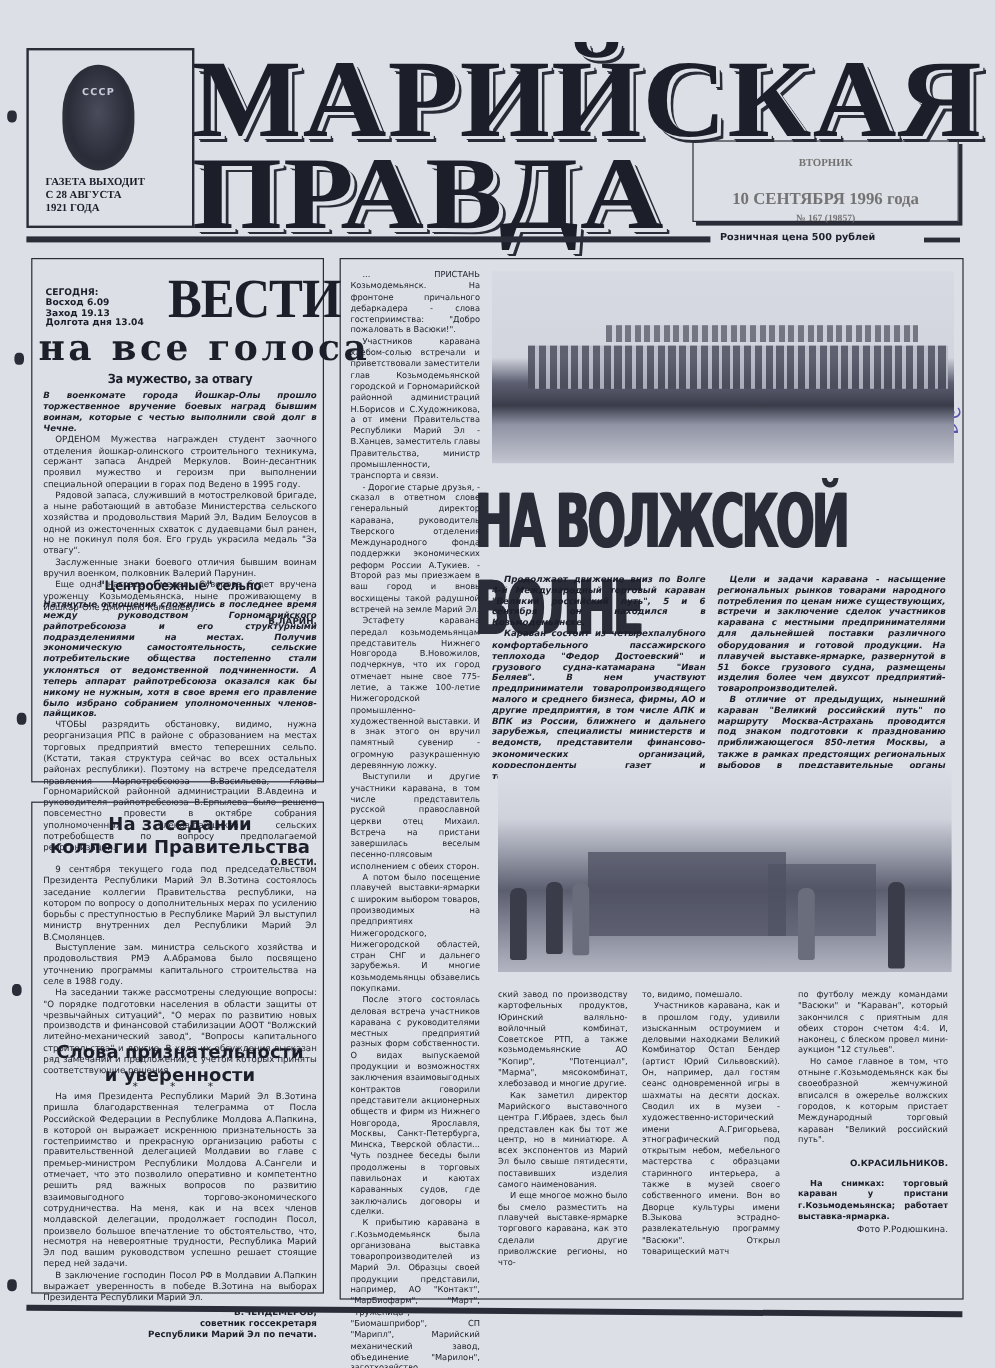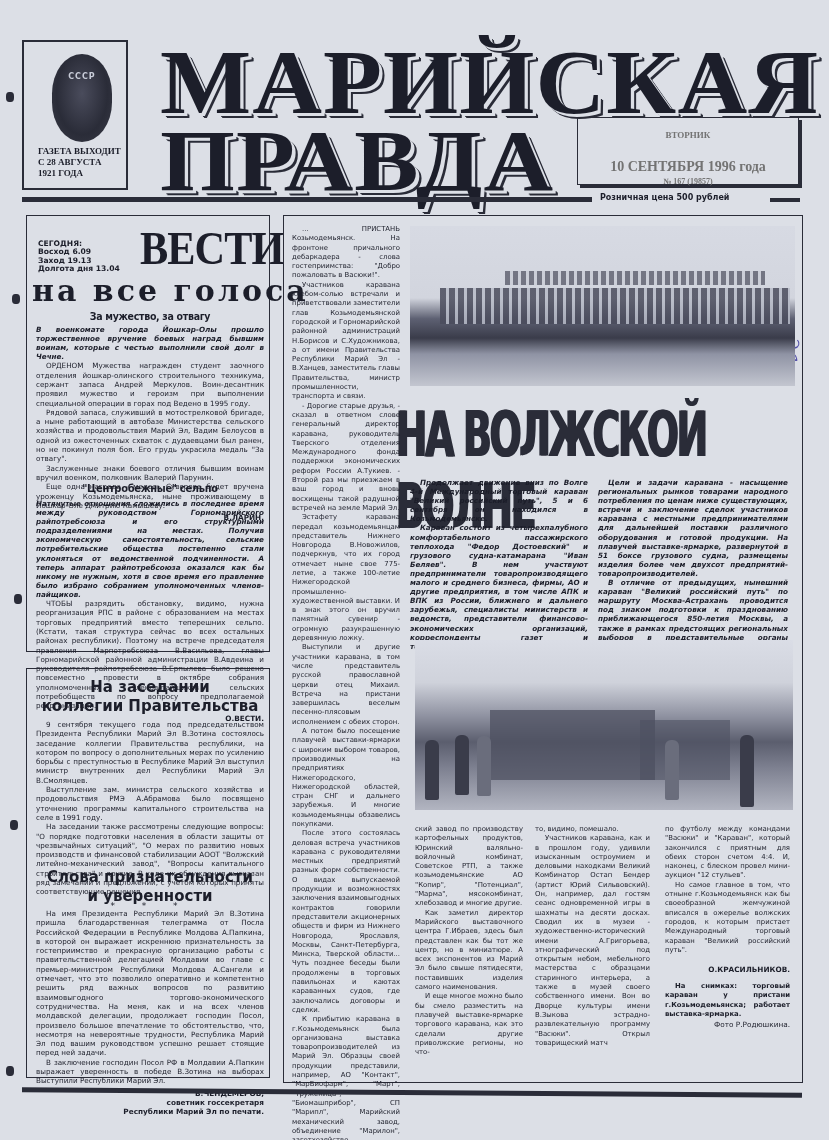--- a/index.html
+++ b/index.html
@@ -9,21 +9,21 @@
     font-family: "DejaVu Sans", sans-serif;
     color: #1c1e2a;
     position: relative;
   }
   .page { position: absolute; left: 0; top: 0; width: 829px; height: 1140px; }
   .abs { position: absolute; }
   .frame { position: absolute; border: 1.5px solid #2a2c38; box-sizing: border-box; }
   p { margin: 0; }
 
   
-  .emblem-box { left: 22px; top: 40px; width: 106px; height: 150px; border: 2px solid #2a2c38; box-sizing: border-box; }
+  .emblem-box { left: 22px; top: 40px; width: 140px; height: 150px; border: 2px solid #2a2c38; box-sizing: border-box; }
   .emblem { position: absolute; left: 28px; top: 12px; width: 60px; height: 88px; border-radius: 50% / 45%; background: radial-gradient(ellipse at 50% 45%, #4a4c5c 0%, #2a2c38 60%, #3a3c48 100%); }
   .emblem-text { position: absolute; left: 10px; top: 18px; width: 40px; text-align: center; color: #c8ccd8; font: bold 8px "DejaVu Sans", sans-serif; letter-spacing: 1px; }
   .since { position: absolute; left: 14px; top: 104px; font: bold 9px "Liberation Serif", serif; line-height: 11px; color: #1c1e2a; }
   .title1, .title2 {
     position: absolute; font-family: "Liberation Serif", serif; font-weight: bold;
     color: #1c1e2a; letter-spacing: 1px;
     text-shadow: 3px 3px 0 #dcdfe6, 4px 4px 0 #2a2c38, 5px 5px 0 #2a2c38;
     line-height: 1;
   }
   .title1 { left: 160px; top: 36px; font-size: 92px; transform: scaleX(1.05); transform-origin: left; }
@@ -129,30 +129,30 @@
     <p class="txt ind">ЧТОБЫ разрядить обстановку, видимо, нужна реорганизация РПС в районе с образованием на местах торговых предприятий вместо теперешних сельпо. (Кстати, такая структура сейчас во всех остальных районах республики). Поэтому на встрече председателя правления Марпотребсоюза В.Васильева, главы Горномарийской районной администрации В.Авдеина и руководителя райпотребсоюза В.Ерпылева было решено повсеместно провести в октябре собрания уполномоченных членов-пайщиков сельских потребобществ по вопросу предполагаемой реорганизации.</p>
     <div class="sig">О.ВЕСТИ.</div>
   </div>
 
   <div class="frame" style="left:26px;top:668px;width:244px;height:410px;"></div>
 
   <div class="abs" style="left:36px;top:678px;width:228px;">
     <div class="h-big">На заседании</div>
     <div class="h-big">коллегии Правительства</div>
     <p class="txt ind" style="margin-top:4px">9 сентября текущего года под председательством Президента Республики Марий Эл В.Зотина состоялось заседание коллегии Правительства республики, на котором по вопросу о дополнительных мерах по усилению борьбы с преступностью в Республике Марий Эл выступил министр внутренних дел Республики Марий Эл В.Смолянцев.</p>
-    <p class="txt ind">Выступление зам. министра сельского хозяйства и продовольствия РМЭ А.Абрамова было посвящено уточнению программы капитального строительства на селе в 1991 году.</p>
+    <p class="txt ind">Выступление зам. министра сельского хозяйства и продовольствия РМЭ А.Абрамова было посвящено уточнению программы капитального строительства на селе в 1988 году.</p>
     <p class="txt ind">На заседании также рассмотрены следующие вопросы: "О порядке подготовки населения в области защиты от чрезвычайных ситуаций", "О мерах по развитию новых производств и финансовой стабилизации АООТ "Волжский литейно-механический завод", "Вопросы капитального строительства" и другие. В ходе их обсуждения высказан ряд замечаний и предложений, с учетом которых приняты соответствующие решения.</p>
     <div class="stars" style="margin-top:4px">* * *</div>
   </div>
 
   <div class="abs" style="left:36px;top:868px;width:228px;">
     <div class="h-big">Слова признательности</div>
     <div class="h-big">и уверенности</div>
     <p class="txt ind" style="margin-top:3px">На имя Президента Республики Марий Эл В.Зотина пришла благодарственная телеграмма от Посла Российской Федерации в Республике Молдова А.Папкина, в которой он выражает искреннюю признательность за гостеприимство и прекрасную организацию работы с правительственной делегацией Молдавии во главе с премьер-министром Республики Молдова А.Сангели и отмечает, что это позволило оперативно и компетентно решить ряд важных вопросов по развитию взаимовыгодного торгово-экономического сотрудничества. На меня, как и на всех членов молдавской делегации, продолжает господин Посол, произвело большое впечатление то обстоятельство, что, несмотря на невероятные трудности, Республика Марий Эл под вашим руководством успешно решает стоящие перед ней задачи.</p>
-    <p class="txt ind">В заключение господин Посол РФ в Молдавии А.Папкин выражает уверенность в победе В.Зотина на выборах Выступили Республики Марий Эл.</p>
+    <p class="txt ind">В заключение господин Посол РФ в Молдавии А.Папкин выражает уверенность в победе В.Зотина на выборах Президента Республики Марий Эл.</p>
     <div class="sig">В.ЧЕНДЕМЕРОВ,</div>
     <div class="sig" style="margin-top:0;font-weight:bold">советник госсекретаря</div>
     <div class="sig" style="margin-top:0;font-weight:bold">Республики Марий Эл по печати.</div>
   </div>
 
   <div class="frame" style="left:283px;top:215px;width:520px;height:868px;"></div>
 
   <div class="abs photo1">
     <div class="ship2"></div>
     <div class="ship"></div>

